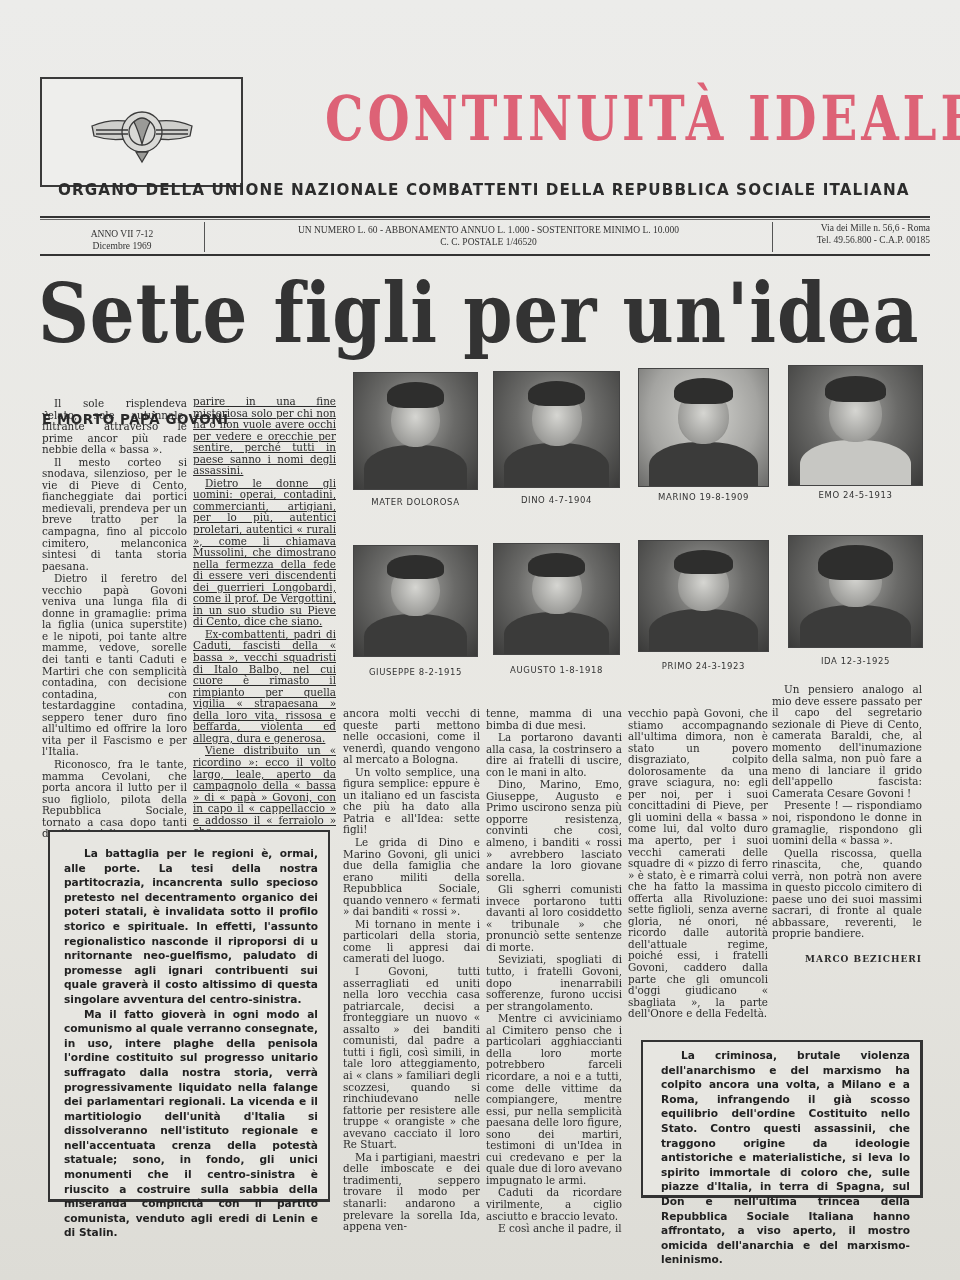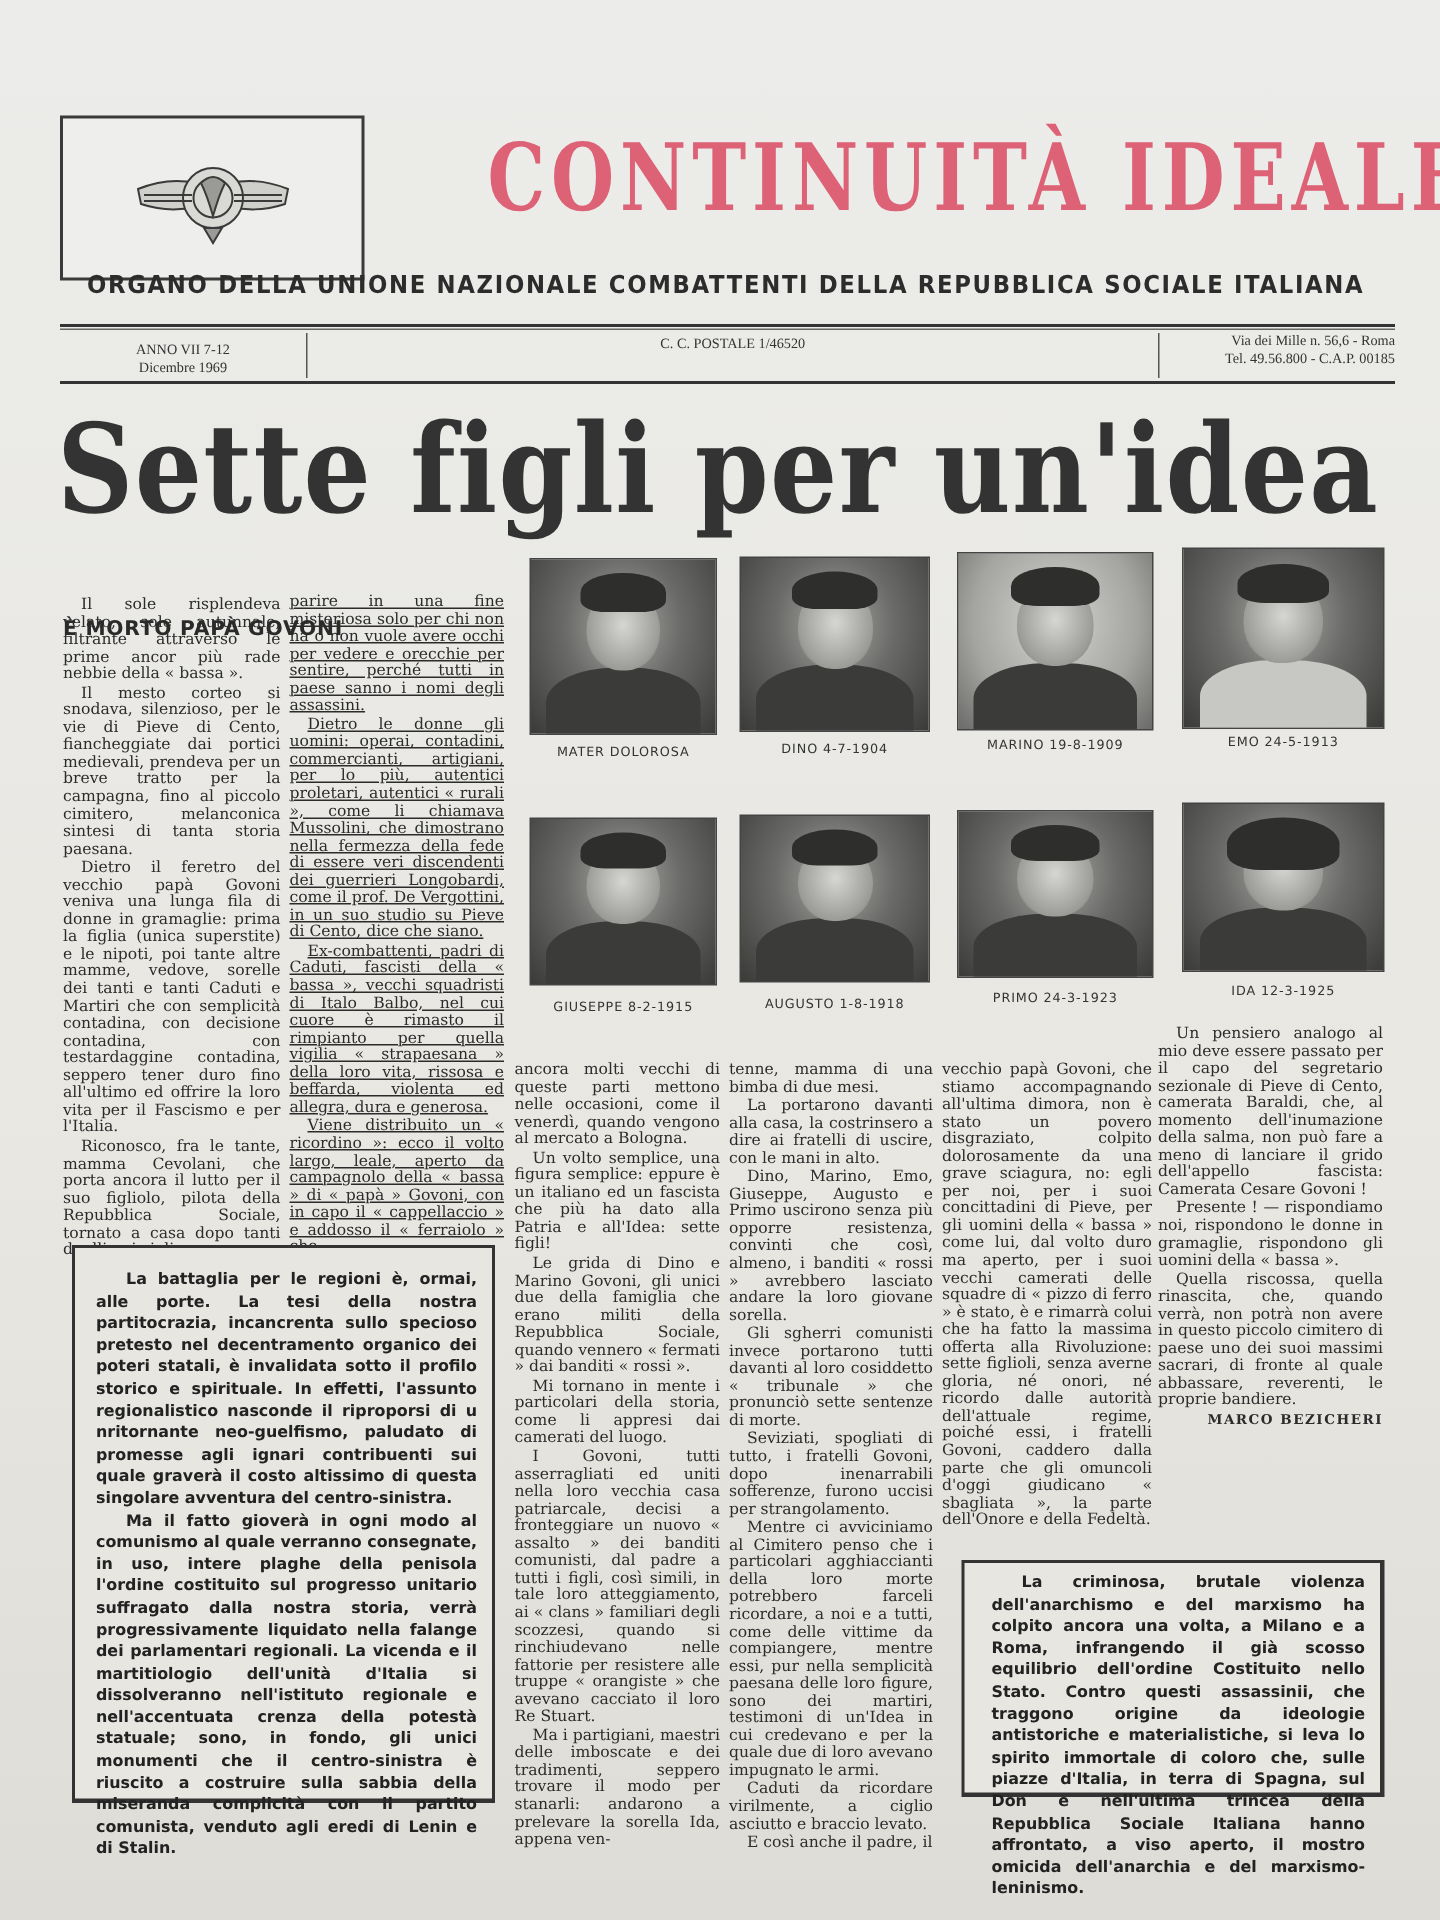--- a/index.html
+++ b/index.html
@@ -53,21 +53,21 @@
     color: #2b2b2b; text-align: justify; hyphens: manual;
   }
   .col p { text-indent: 12px; margin-bottom: 1px; }
   .col p.noindent { text-indent: 0; }
   .col1 { left: 42px; top: 398px; width: 145px; }
   .col2 { left: 193px; top: 396px; width: 143px; text-decoration: underline; }
   .col3 { left: 343px; top: 708px; width: 137px; }
   .col4 { left: 486px; top: 708px; width: 136px; }
   .col5 { left: 628px; top: 708px; width: 140px; }
   .col6 { left: 772px; top: 684px; width: 150px; }
-  .byline { text-align: right; font-weight: bold; font-size: 9px; letter-spacing: 1px; margin-top: 2px; }
+  .byline { text-align: right; font-weight: bold; font-size: 9px; letter-spacing: 1px; margin-top: 14px; }
   .photo {
     position: absolute; border: 1px solid #444;
     background: radial-gradient(ellipse at 50% 38%, #a9a9a6 0%, #6a6a68 45%, #3a3a39 100%);
     overflow: hidden;
   }
   .photo .face {
     position: absolute; left: 30%; top: 16%; width: 40%; height: 48%;
     border-radius: 50% 50% 46% 46%; background: radial-gradient(ellipse at 50% 45%, #d6d6d2 0%, #9b9b98 70%, #5a5a58 100%);
   }
   .photo .hair {
@@ -113,20 +113,21 @@
   <div class="masthead-title">CONTINUITÀ IDEALE</div>
   <div class="subtitle">ORGANO DELLA UNIONE NAZIONALE COMBATTENTI DELLA REPUBBLICA SOCIALE ITALIANA</div>
 
   <div class="info-rule-top"></div>
   <div class="info-rule-top2"></div>
   <div class="info-cell info-left">
     <div>ANNO VII 7-12</div>
     <div>Dicembre 1969</div>
   </div>
   <div class="info-cell info-mid">
+    <div>UN NUMERO L. 60 - ABBONAMENTO ANNUO L. 1.000 - SOSTENITORE MINIMO L. 10.000</div>
     <div>C. C. POSTALE 1/46520</div>
   </div>
   <div class="info-cell info-right">
     <div>Via dei Mille n. 56,6 - Roma</div>
     <div>Tel. 49.56.800 - C.A.P. 00185</div>
   </div>
   <div class="info-rule-bot"></div>
 
   <div class="headline">Sette figli per un'idea</div>
   <div class="kicker">È MORTO PAPÀ GOVONI</div>

